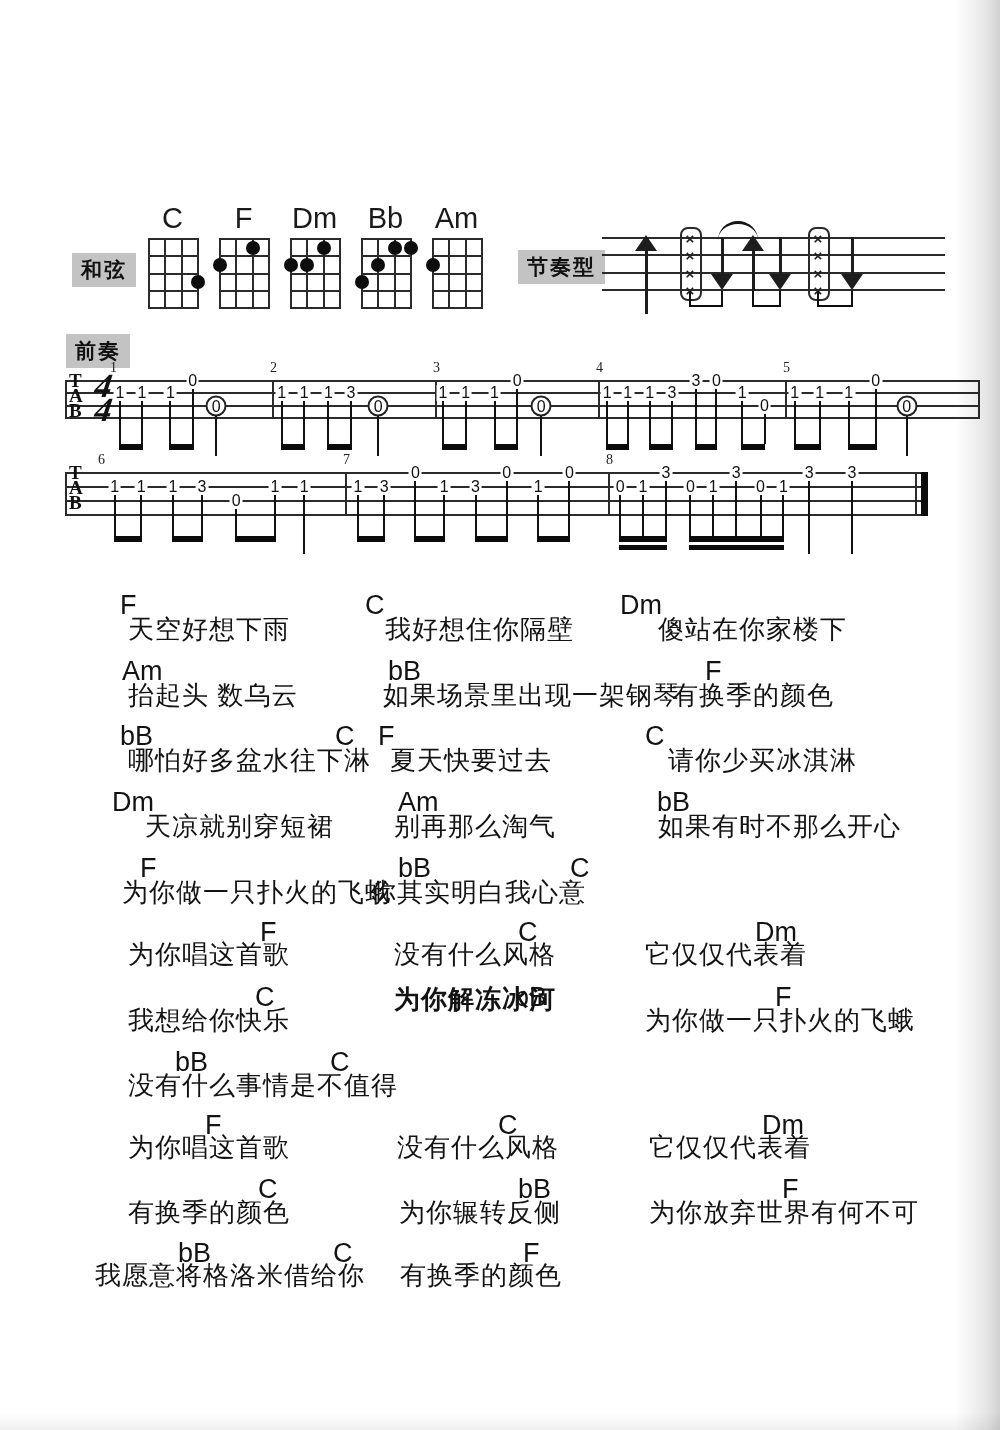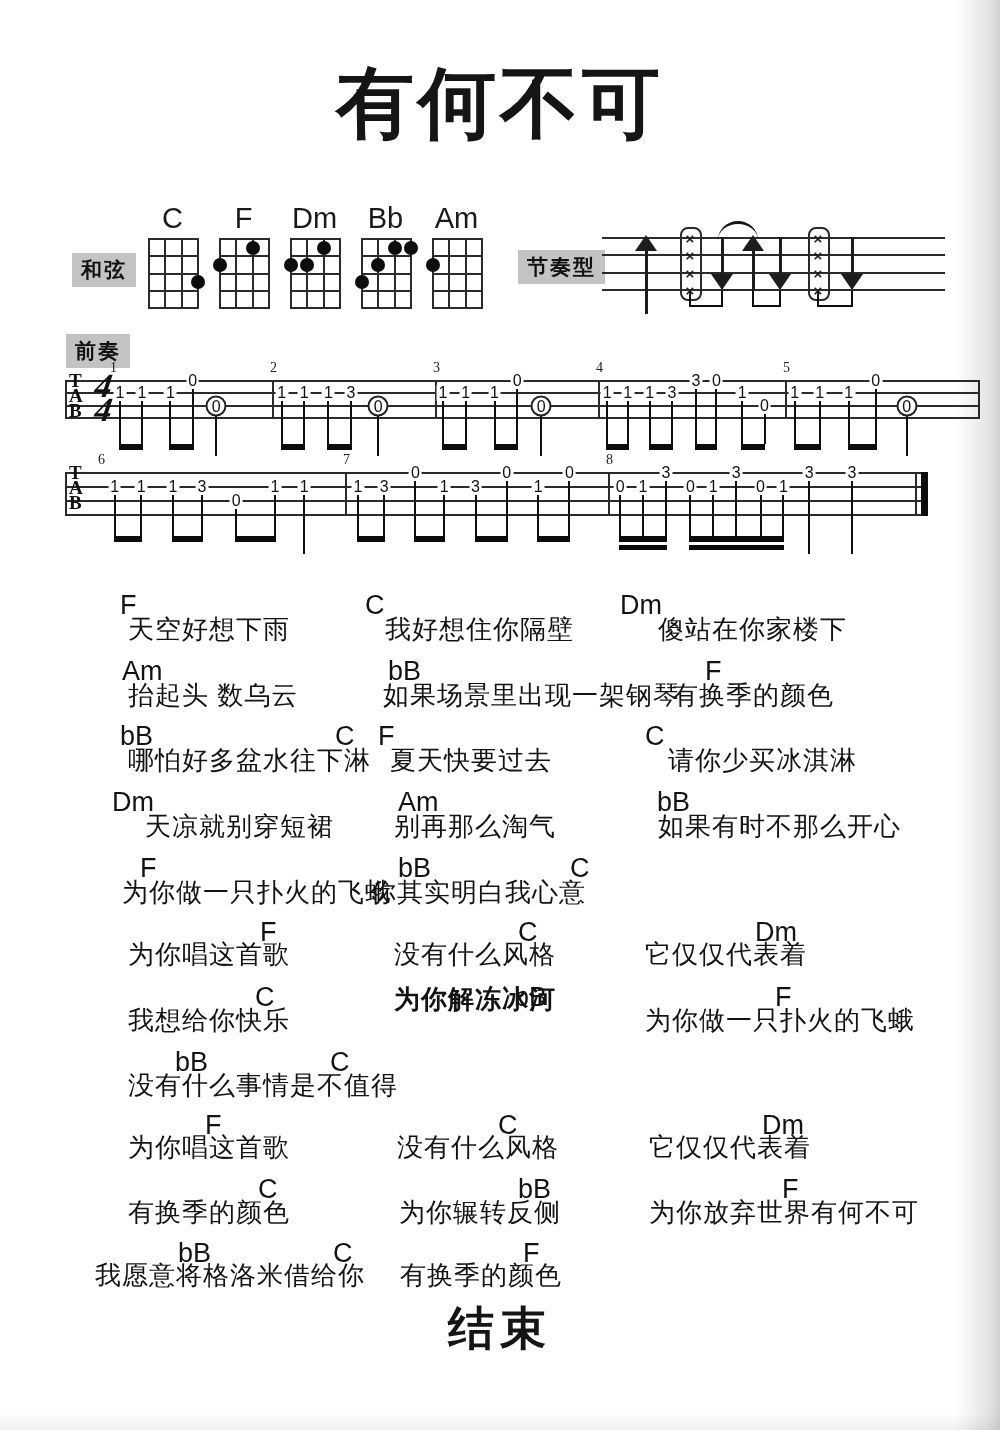--- a/index.html
+++ b/index.html
@@ -48,21 +48,20 @@
     font-weight:bold;font-style:italic;font-size:34px;line-height:28px;color:#111;}
   .chord-sym{position:absolute;font-size:27px;color:#131313;white-space:pre;}
   .lyric{position:absolute;font-size:26px;color:#131313;white-space:pre;letter-spacing:1px;}
   .end-label{position:absolute;left:0;top:1298px;width:1000px;text-align:center;
     font-size:46px;font-weight:bold;letter-spacing:6px;}
 </style>
 </head>
 <body>
 
 <div class="page">
-  <div class="title">有何不可</div>
 
   <div class="sec-label" style="left:72px;top:253px;">和弦</div>
   <div class="sec-label" style="left:518px;top:250px;">节奏型</div>
   <div class="sec-label" style="left:66px;top:334px;">前奏</div>
 
   <div id="chord-diagrams">
       <div class="abs" style="left: 136px; top: 202px; width: 73px; height: 109px;">
         <div class="chord-name" style="left: 0px; top: 0px; width: 73px;">C</div>
         <div class="hline" style="left: 12px; top: 36px; width: 51px;"></div>
         <div class="hline" style="left: 12px; top: 53.25px; width: 51px;"></div>
@@ -394,16 +393,15 @@
       <div class="lyric" style="left: 128px; top: 1195px;">有换季的颜色</div>
       <div class="lyric" style="left: 399px; top: 1195px;">为你辗转反侧</div>
       <div class="lyric" style="left: 649px; top: 1195px;">为你放弃世界有何不可</div>
       <div class="chord-sym" style="left: 178px; top: 1238px;">bB</div>
       <div class="chord-sym" style="left: 333px; top: 1238px;">C</div>
       <div class="chord-sym" style="left: 523px; top: 1238px;">F</div>
       <div class="lyric" style="left: 95px; top: 1258px;">我愿意将格洛米借给你</div>
       <div class="lyric" style="left: 400px; top: 1258px;">有换季的颜色</div>
     </div>
 
-  <div class="end-label">结束</div>
   <div class="edge-shade"></div>
   <div class="bottom-shade"></div>
 </div>
 
 </body></html>

